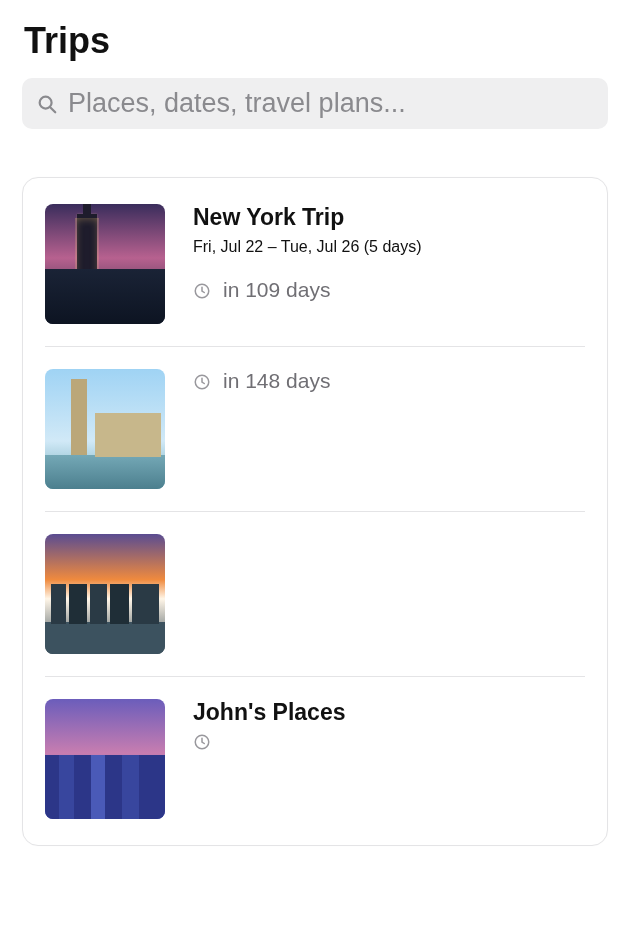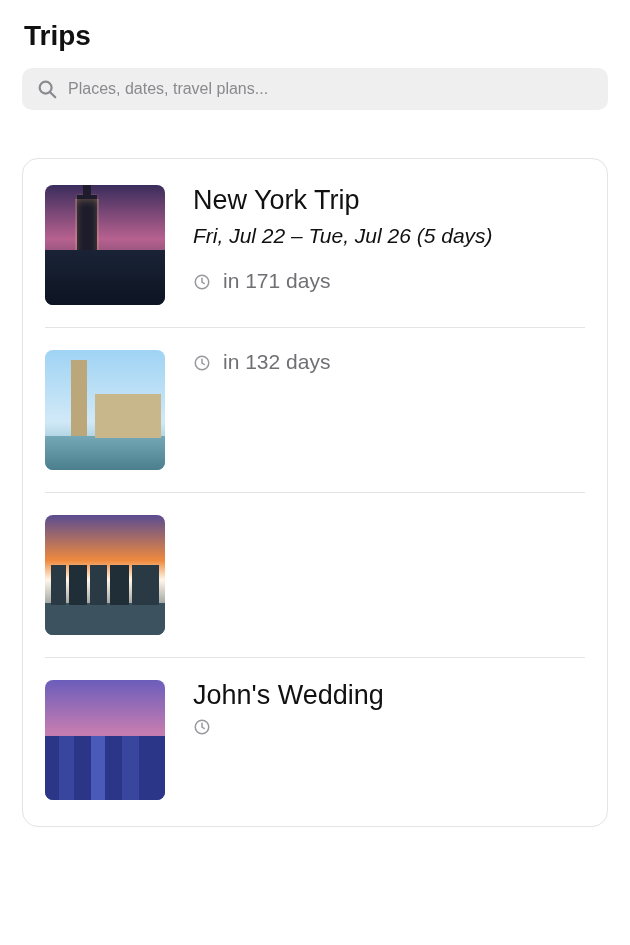--- a/index.html
+++ b/index.html
@@ -5,21 +5,21 @@
     * { box-sizing: border-box; margin: 0; padding: 0; }
     body {
       width: 630px;
       height: 945px;
       font-family: -apple-system, BlinkMacSystemFont, "Segoe UI", Helvetica, Arial, sans-serif;
       background: #fff;
       padding: 20px 22px;
       color: #111;
     }
     .page-title {
-      font-size: 28px;
+      font-size: 36px;
       font-weight: 700;
       margin-bottom: 16px;
       margin-left: 2px;
     }
     .search-bar {
       display: flex;
       align-items: center;
       background: #efeff0;
       border-radius: 10px;
       padding: 10px 14px;
@@ -29,21 +29,21 @@
       width: 22px;
       height: 22px;
       flex-shrink: 0;
       margin-right: 10px;
       color: #8a8a8e;
     }
     .search-input {
       border: none;
       background: transparent;
       outline: none;
-      font-size: 16px;
+      font-size: 27px;
       color: #8b5cf6;
       flex: 1;
       font-family: inherit;
     }
     .search-input::placeholder { color: #8a8a8e; }
 
     .card {
       border: 1px solid #e4e4e6;
       border-radius: 16px;
       padding: 4px 0;
@@ -109,30 +109,29 @@
     .thumb-wedding {
       background: linear-gradient(180deg,#6b5dbb 0%, #c77db0 45%, #3c4eb5 100%);
     }
     .thumb-wedding::after{
       content:"";position:absolute;bottom:0;left:0;right:0;height:64px;
       background:linear-gradient(90deg,#2c3688 0 12%,#38469e 12% 24%,#2c3688 24% 38%,#4a5ab8 38% 50%,#2c3688 50% 64%,#38469e 64% 78%,#2c3688 78% 100%);
     }
 
     .trip-info { flex: 1; padding-top: 0; }
     .trip-title {
-      font-size: 27px;
-      font-weight: 400;
+      font-size: 23px;
+      font-weight: 700;
       margin-bottom: 6px;
     }
     .trip-dates {
-      font-size: 21px;
+      font-size: 16px;
       color: #111;
       margin-bottom: 20px;
       line-height: 1.3;
-      font-style: italic;
     }
     .trip-countdown-row {
       display: flex;
       align-items: center;
       color: #706f74;
       font-size: 21px;
     }
     .clock-icon {
       width: 18px;
       height: 18px;
@@ -166,58 +165,58 @@
     <div class="trip-info">
       <div class="trip-title">New York Trip</div>
       <div class="trip-dates">Fri, Jul 22 – Tue, Jul 26 (5 days)</div>
       <div class="trip-countdown-row">
         <span class="clock-icon">
           <svg viewBox="0 0 24 24" fill="none" stroke="currentColor" stroke-width="2" stroke-linecap="round">
             <circle cx="12" cy="12" r="9"></circle>
               <path d="M12 7v5l3 2"></path>
           </svg>
         </span>
-        <span>in 171 days</span>
+        <span>in 109 days</span>
       </div>
     </div>
   </div>
 
   <div class="divider"></div>
 
   <div class="trip-row">
     <div class="thumb thumb-europe">
       <div class="water"></div>
     </div>
     <div class="trip-info">
       <div class="trip-countdown-row">
         <span class="clock-icon">
           <svg viewBox="0 0 24 24" fill="none" stroke="currentColor" stroke-width="2" stroke-linecap="round">
             <circle cx="12" cy="12" r="9"></circle>
               <path d="M12 7v5l3 2"></path>
           </svg>
         </span>
-        <span>in 132 days</span>
+        <span>in 148 days</span>
       </div>
     </div>
   </div>
 
   <div class="divider"></div>
 
   <div class="trip-row">
     <div class="thumb thumb-sales">
       <div class="water"></div>
     </div>
   </div>
 
   <div class="divider"></div>
 
   <div class="trip-row">
     <div class="thumb thumb-wedding"></div>
     <div class="trip-info">
-      <div class="trip-title">John's Wedding</div>
+      <div class="trip-title">John's Places</div>
       <div class="trip-countdown-row">
         <span class="clock-icon">
           <svg viewBox="0 0 24 24" fill="none" stroke="currentColor" stroke-width="2" stroke-linecap="round">
             <circle cx="12" cy="12" r="9"></circle>
               <path d="M12 7v5l3 2"></path>
           </svg>
         </span>
       </div>
     </div>
   </div>

